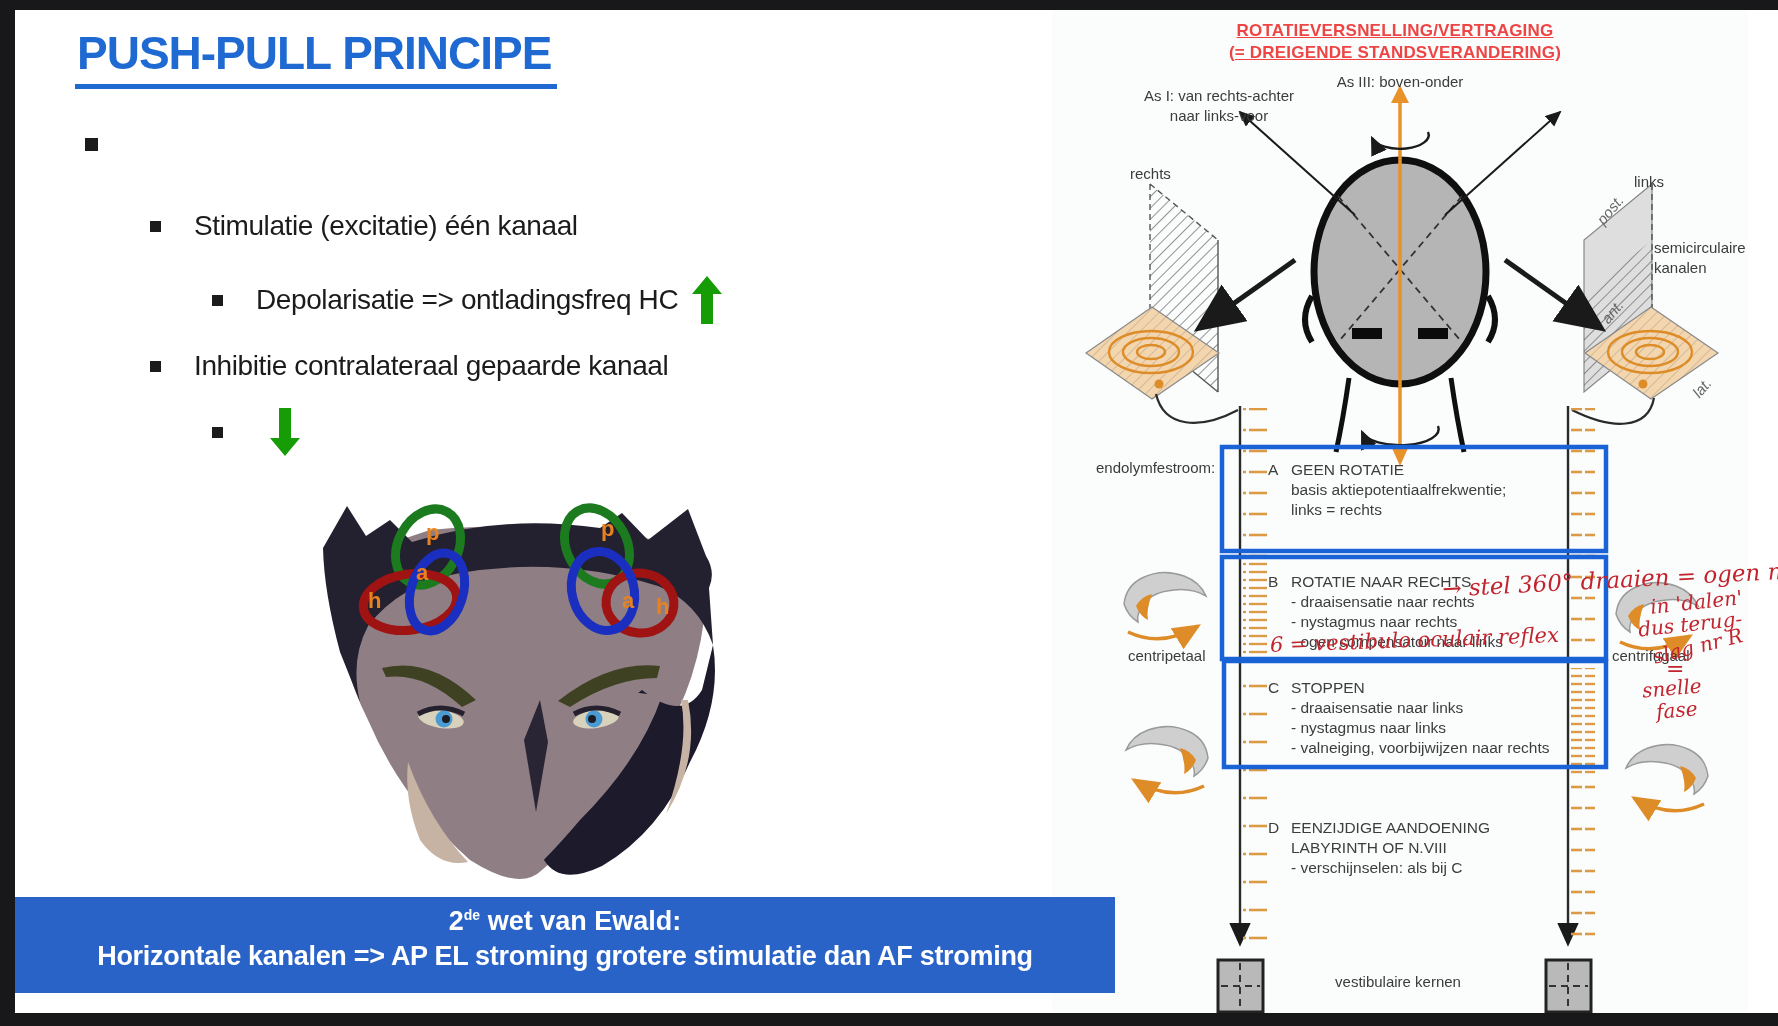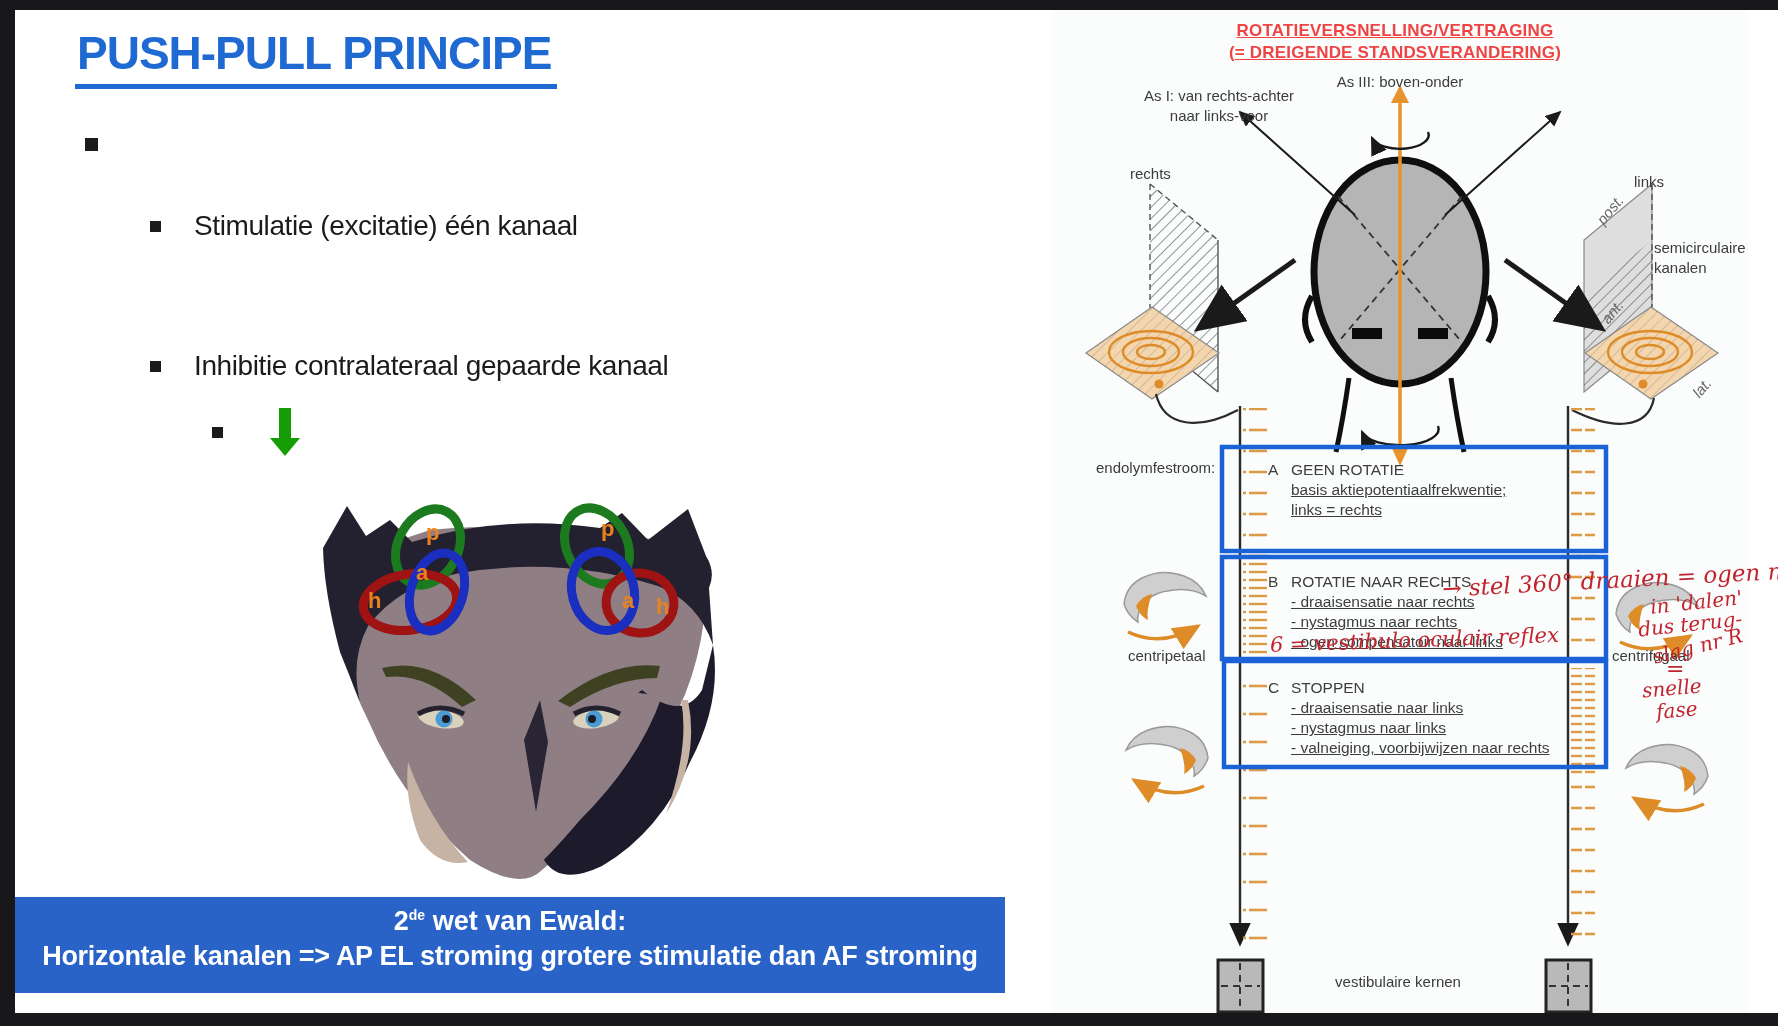--- a/index.html
+++ b/index.html
@@ -14,34 +14,34 @@
 
   
   .slide-title{left:75px;top:26px;font-size:46px;font-weight:bold;color:#1f6ad2;
                letter-spacing:-1px;border-bottom:5px solid #1f6ad2;padding:0 6px 4px 2px;}
   .row{position:absolute;display:flex;align-items:center;color:#1b1b1b;letter-spacing:-0.4px;}
   .row .sq{display:inline-block;background:#1b1b1b;flex:0 0 auto;}
   .l1{font-size:32px;} .l1 .sq{width:13px;height:13px;margin-right:31px;}
   .l2,.l3{font-size:28px;} .l2 .sq,.l3 .sq{width:11px;height:11px;margin-right:33px;}
   .arrow-svg{margin-left:14px;flex:0 0 auto;}
 
-  .banner{left:15px;top:897px;width:990px;height:96px;background:#2a63c8;color:#ffffff;
+  .banner{left:15px;top:897px;width:1100px;height:96px;background:#2a63c8;color:#ffffff;
           text-align:center;font-weight:bold;}
   .banner .bl1{margin-top:9px;font-size:27px;}
   .banner .bl1 sup{font-size:14px;}
   .banner .bl2{margin-top:4px;font-size:27px;letter-spacing:-0.3px;}
 
   
   .dlabel{position:absolute;font-size:15px;line-height:1.32;color:#3b3b3b;white-space:nowrap;}
   .dcenter{text-align:center;white-space:normal;}
   .dtitle{font-weight:bold;font-size:17px;color:#ef4444;letter-spacing:.2px;text-decoration:underline;}
   .rot{transform:rotate(-50deg);color:#666;font-style:italic;}
   .boxtext{position:absolute;font-size:15.5px;line-height:1.3;color:#3d3d3d;white-space:nowrap;}
   .boxtext .ltr{display:inline-block;width:23px;}
-  .boxtext .ind{margin-left:23px;text-decoration:underline;}
+  .boxtext .ind{margin-left:23px;}
   .hand{position:absolute;font-family:"DejaVu Serif",serif;font-style:italic;
         color:#c2242e;white-space:nowrap;}
 </style>
 </head>
 <body>
 
 <div class="page">
 
   <div class="abs diagram-bg"></div>
 
@@ -224,20 +224,27 @@
 
   <div class="abs slide-title">PUSH-PULL PRINCIPE</div>
 
   <div class="row l1" style="left:85px;top:138px">
     <span class="sq"></span>
   </div>
   <div class="row l2" style="left:150px;top:210px">
     <span class="sq"></span>
     <span>Stimulatie (excitatie) één kanaal</span>
   </div>
+  <div class="row l3" style="left:212px;top:276px">
+    <span class="sq"></span>
+    <span>Depolarisatie =&gt; ontladingsfreq HC</span>
+    <svg class="arrow-svg" width="30" height="48" viewBox="0 0 30 48">
+      <polygon points="15,0 30,18 21,18 21,48 9,48 9,18 0,18" fill="#169d05"></polygon>
+    </svg>
+  </div>
   <div class="row l2" style="left:150px;top:350px">
     <span class="sq"></span>
     <span>Inhibitie contralateraal gepaarde kanaal</span>
   </div>
   <div class="row l3" style="left:212px;top:408px">
     <span class="sq"></span>
     <svg class="arrow-svg" width="30" height="48" viewBox="0 0 30 48">
       <polygon points="15,48 30,30 21,30 21,0 9,0 9,30 0,30" fill="#169d05"></polygon>
     </svg>
   </div>
@@ -280,20 +287,25 @@
     <div><span class="ltr">B</span><span>ROTATIE NAAR RECHTS</span></div>
     <div class="ind">- draaisensatie naar rechts</div>
     <div class="ind">- nystagmus naar rechts</div>
     <div class="ind">- ogen compensatoir naar links</div>
   </div>
   <div class="boxtext" style="left:1268px;top:678px">
     <div><span class="ltr">C</span><span>STOPPEN</span></div>
     <div class="ind">- draaisensatie naar links</div>
     <div class="ind">- nystagmus naar links</div>
     <div class="ind">- valneiging, voorbijwijzen naar rechts</div>
+  </div>
+  <div class="boxtext" style="left:1268px;top:818px">
+    <div><span class="ltr">D</span><span>EENZIJDIGE AANDOENING</span></div>
+    <div class="ind">LABYRINTH OF N.VIII</div>
+    <div class="ind">- verschijnselen: als bij C</div>
   </div>
 
   <div class="hand" style="left:1442px;top:566px;font-size:23px;transform:rotate(-3deg)">→ stel 360° draaien = ogen nr L</div>
   <div class="hand" style="left:1270px;top:628px;font-size:21px;transform:rotate(-2deg)">6 = vestibulo oculair reflex</div>
   <div class="hand" style="left:1650px;top:590px;font-size:20px;transform:rotate(-6deg)">in 'dalen'</div>
   <div class="hand" style="left:1638px;top:612px;font-size:20px;transform:rotate(-6deg)">dus terug-</div>
   <div class="hand" style="left:1652px;top:634px;font-size:20px;transform:rotate(-14deg)">slag nr R</div>
   <div class="hand" style="left:1666px;top:656px;font-size:22px">=</div>
   <div class="hand" style="left:1642px;top:676px;font-size:20px;transform:rotate(-5deg)">snelle</div>
   <div class="hand" style="left:1656px;top:698px;font-size:20px;transform:rotate(-5deg)">fase</div>

